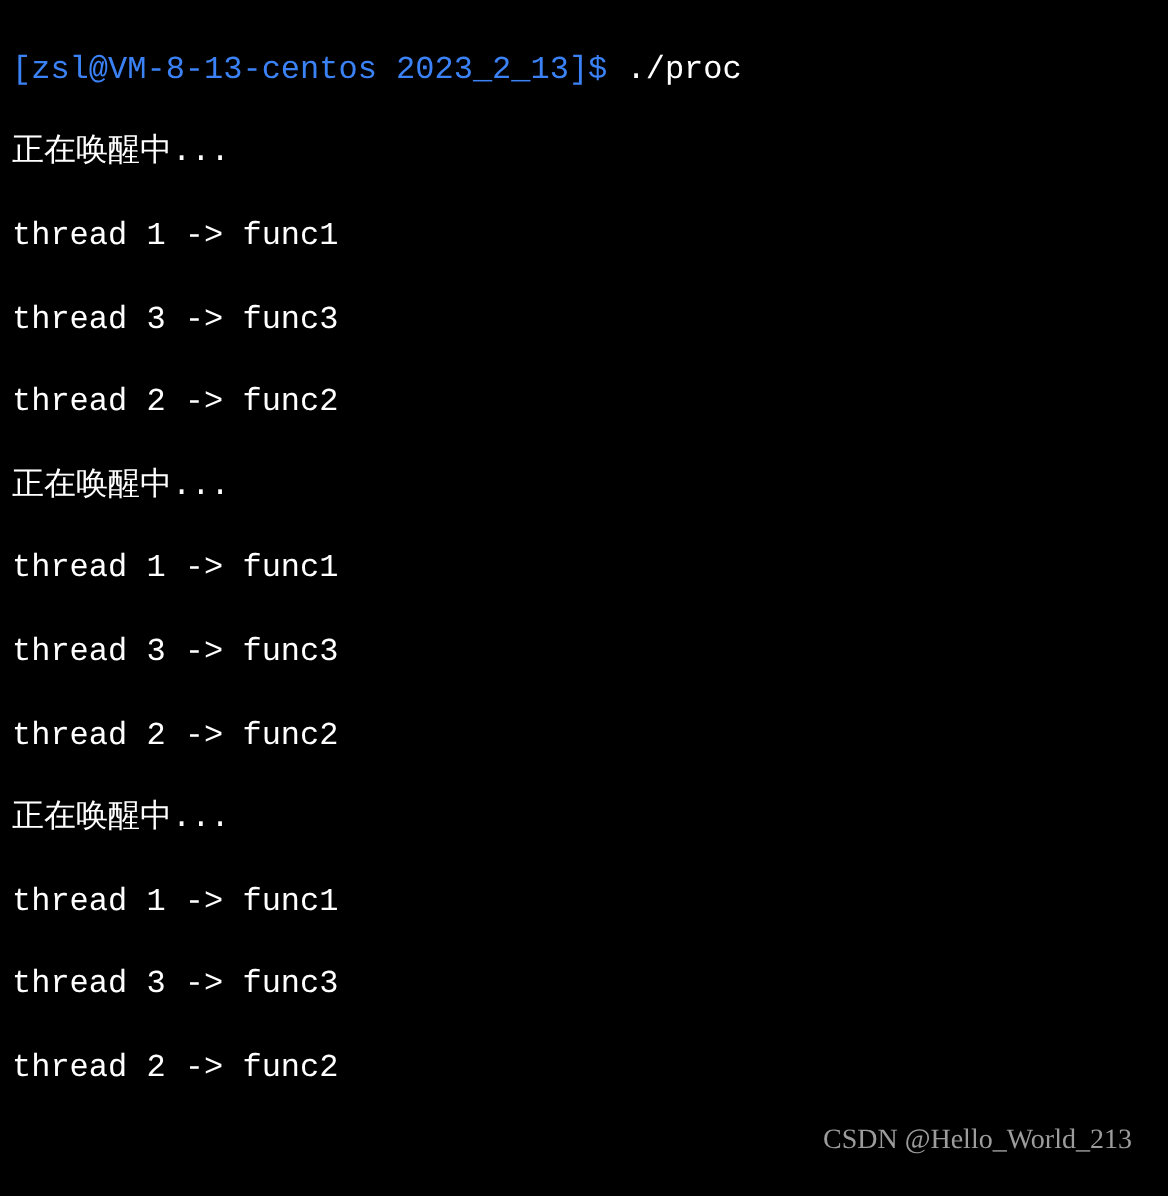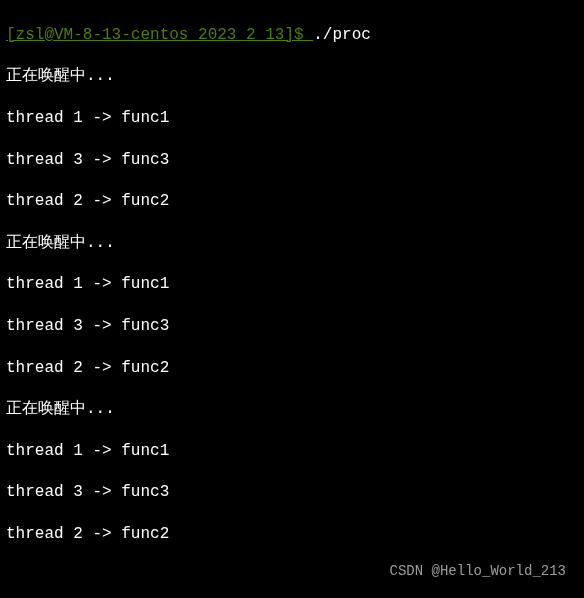--- a/index.html
+++ b/index.html
@@ -19,29 +19,28 @@
       position: relative;
       overflow: hidden;
     }
     .terminal {
       white-space: pre;
     }
     .line {
       display: block;
     }
     .prompt-user {
-      color: #4d7c0f;
-      text-decoration: underline;
+      color: #3b82f6;
     }
     .watermark {
       position: absolute;
       bottom: 18px;
       right: 18px;
       color: #b8b8b8;
-      font-family: Liberation Mono, monospace;
+      font-family: Liberation Serif, serif;
       font-size: 14px;
       opacity: 0.85;
     }
   </style>
 </head>
 <body>
 
 <div class="terminal">
 <span class="line"><span class="prompt-user">[zsl@VM-8-13-centos 2023_2_13]$ </span><span>./proc</span></span>
 <span class="line">正在唤醒中...</span>

